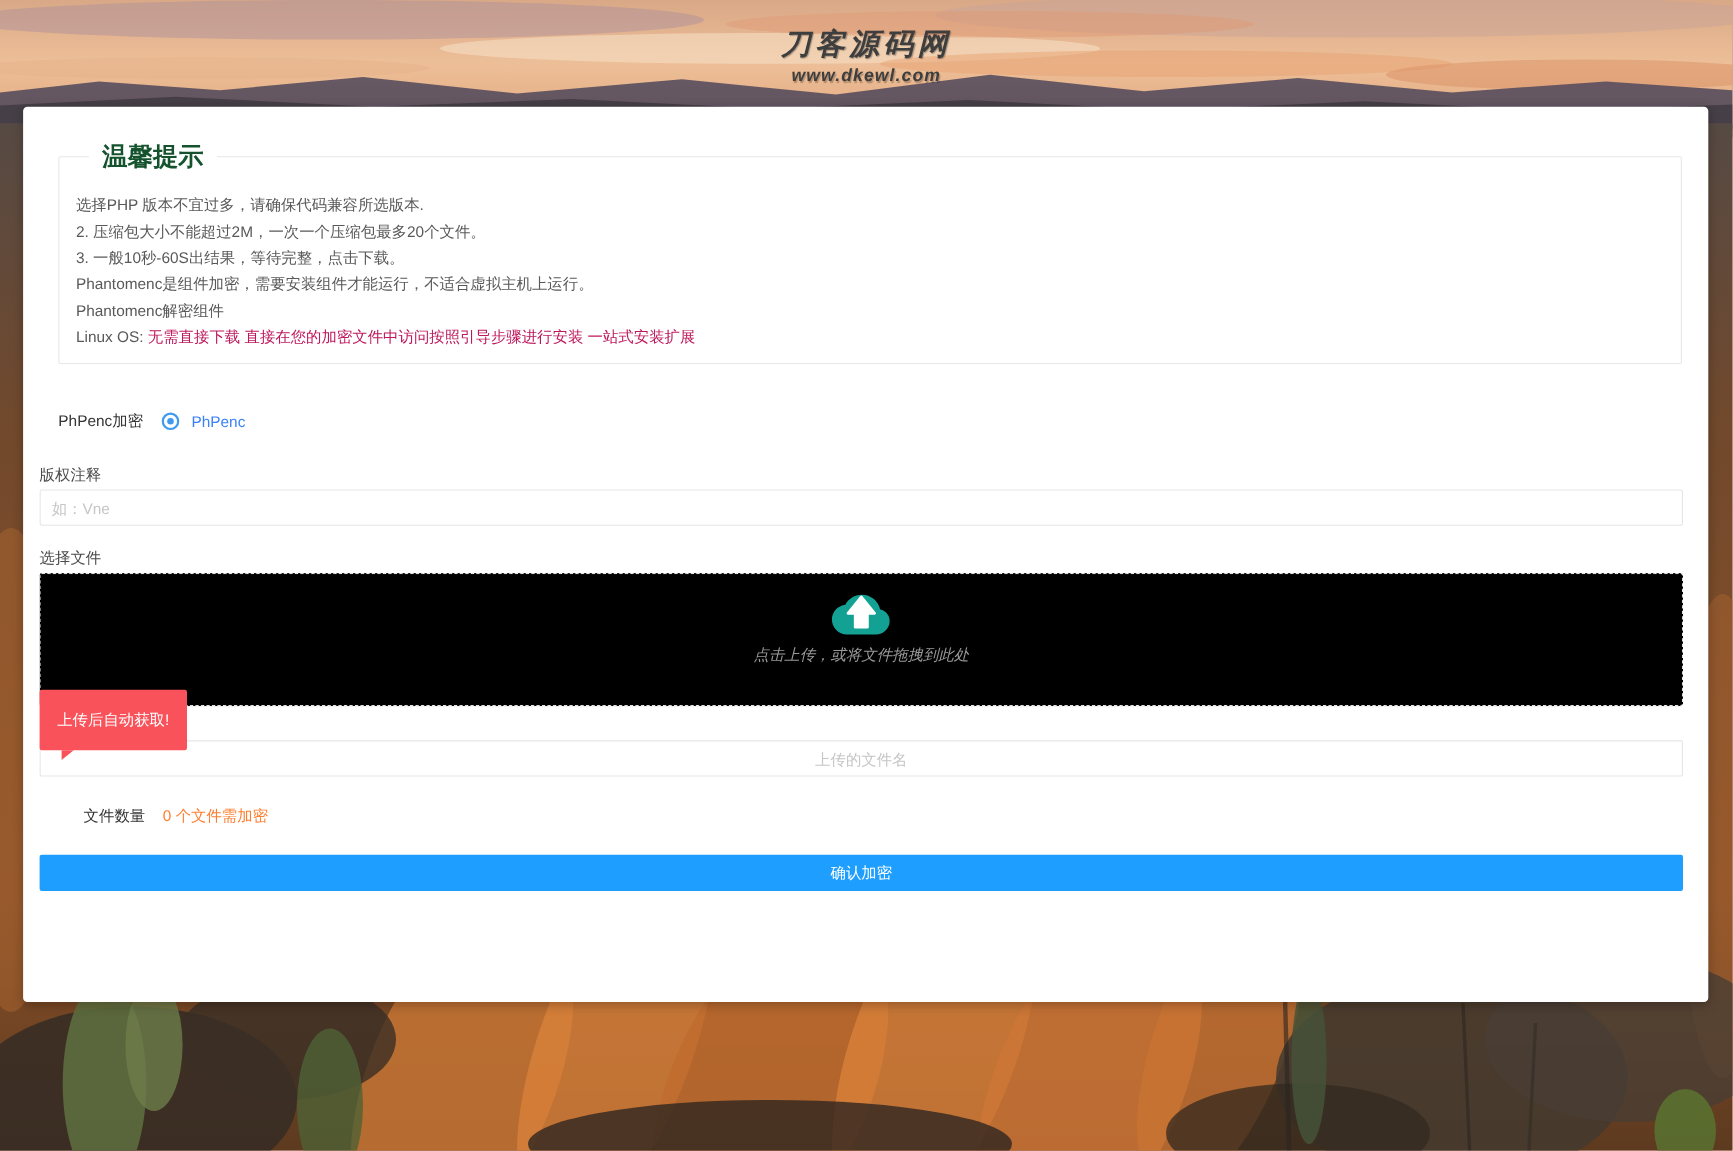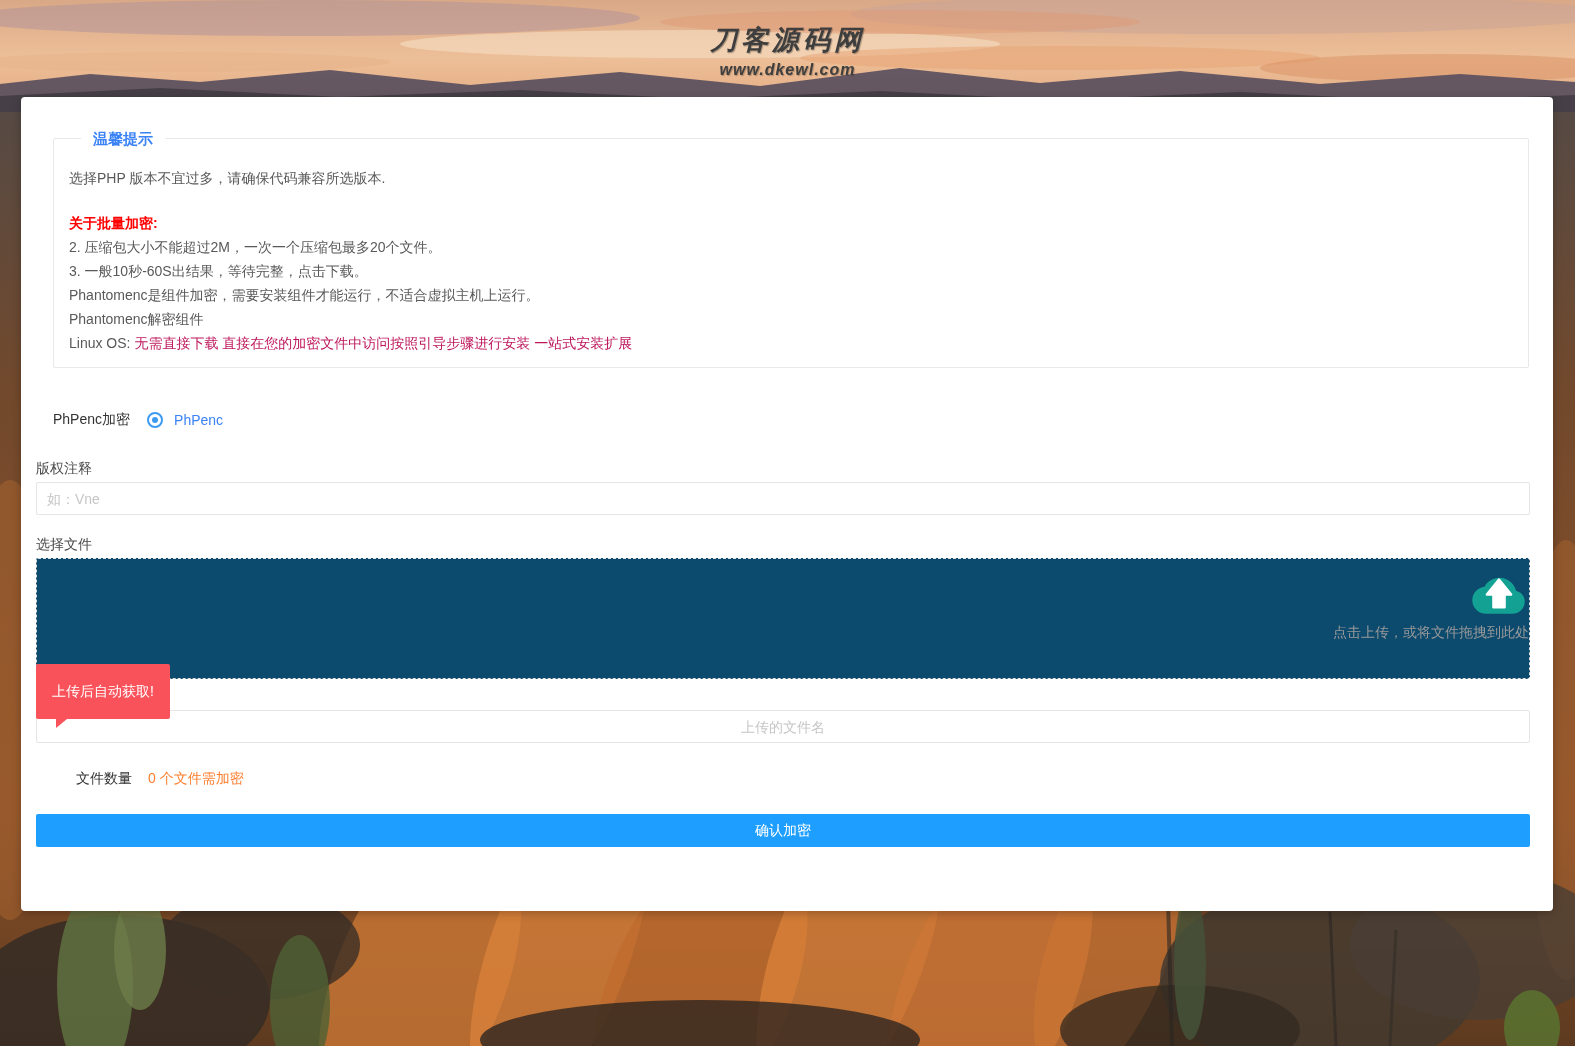--- a/index.html
+++ b/index.html
@@ -18,22 +18,22 @@
   .logo-sub{font-size:16px;letter-spacing:1px;margin-top:3px;text-shadow:1px 1px 1px rgba(0,0,0,.25);}
 
   
   .card{position:absolute;left:21px;top:97px;width:1532px;height:814px;background:#fff;
         border-radius:4px;box-shadow:0 2px 10px rgba(0,0,0,.25);box-sizing:border-box;
         padding:0 23px 0 15px;z-index:1;}
 
   
   fieldset.notice{border:1px solid #e8e8e8;border-radius:2px;margin:34px 1px 0 17px;
         padding:20px 15px 12px;}
-  fieldset.notice legend{margin-left:12px;padding:0 12px;color:#3b82f6;
-        font-size:15px;font-weight:bold;line-height:1;}
+  fieldset.notice legend{margin-left:12px;padding:0 12px;color:#14532d;
+        font-size:23px;font-weight:bold;line-height:1;}
   .notice p{margin:0;font-size:14px;line-height:24px;color:#595959;}
   .notice .batch-title{color:#ff0000;font-weight:bold;margin-top:21px;}
   .green-link{color:#be185d;text-decoration:none;cursor:pointer;}
 
   
   .radio-row{margin:42px 0 0 17px;height:20px;display:flex;align-items:center;
         font-size:14px;color:#333;}
   .radio-label{margin-right:17px;}
   .radio{width:16px;height:16px;border-radius:50%;border:2px solid #3d9af0;background:#fff;
         box-sizing:border-box;display:inline-flex;align-items:center;justify-content:center;
@@ -45,22 +45,22 @@
   .form-label{margin-top:28px;margin-bottom:4px;font-size:14px;color:#4a4a4a;line-height:20px;}
   .form-label.tight{margin-top:19px;}
   input.text{display:block;width:100%;height:33px;box-sizing:border-box;
         border:1px solid #e5e5e5;border-radius:2px;padding:0 10px;font-size:14px;color:#666;
         outline:none;font-family:inherit;background:#fff;}
   input.text::placeholder{color:#c6c6c6;}
 
   
   .dropzone-wrap{position:relative;}
   .dropzone{height:121px;border:1px dashed #e0e0e0;border-radius:2px;box-sizing:border-box;
-        display:flex;flex-direction:column;align-items:flex-end;padding-top:14px;cursor:pointer;
-        background:#0c4a6e;}
+        display:flex;flex-direction:column;align-items:center;padding-top:14px;cursor:pointer;
+        background:#000000;font-style:italic;}
   .cloud-icon{width:60px;height:46px;}
   .drop-text{font-size:14px;color:#999;margin-top:5px;}
 
   .tooltip{position:absolute;left:0;top:106px;z-index:3;background:#f9525a;color:#fff;
         font-size:14px;height:31px;line-height:31px;padding:12px 16px;border-radius:2px;}
   .tooltip::after{content:"";position:absolute;left:20px;top:100%;width:0;height:0;
         border-top:9px solid #f9525a;border-right:11px solid transparent;}
 
   .filename{margin-top:31px;text-align:center;}
 
@@ -135,21 +135,20 @@
 <header class="logo">
   <div class="logo-title">刀客源码网</div>
   <div class="logo-sub">www.dkewl.com</div>
 </header>
 
 <main class="card">
 
   <fieldset class="notice">
     <legend>温馨提示</legend>
     <p>选择PHP 版本不宜过多，请确保代码兼容所选版本.</p>
-    <p class="batch-title">关于批量加密:</p>
     <p>2. 压缩包大小不能超过2M，一次一个压缩包最多20个文件。</p>
     <p>3. 一般10秒-60S出结果，等待完整，点击下载。</p>
     <p>Phantomenc是组件加密，需要安装组件才能运行，不适合虚拟主机上运行。</p>
     <p>Phantomenc解密组件</p>
     <p>
       <span>Linux OS: </span><a class="green-link">无需直接下载 直接在您的加密文件中访问按照引导步骤进行安装 一站式安装扩展</a>
     </p>
   </fieldset>
 
   <div class="radio-row">

